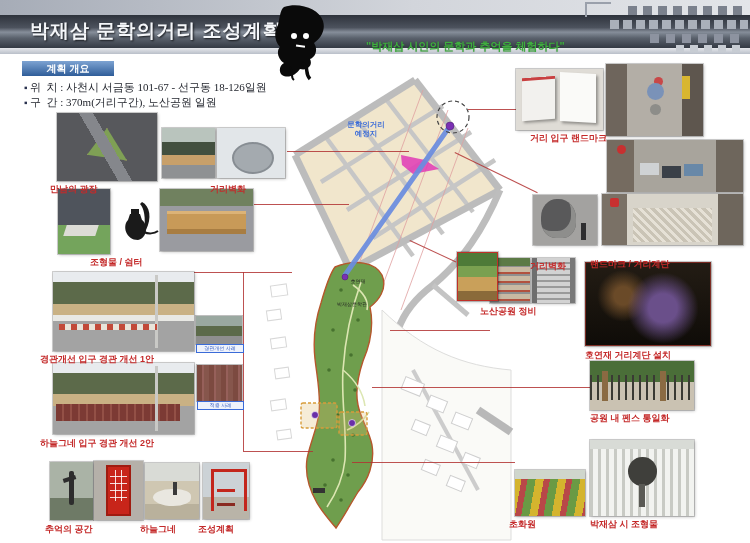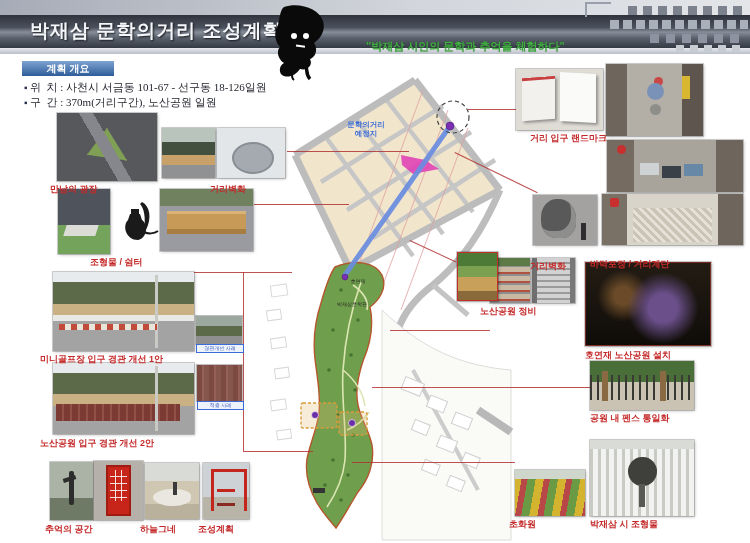--- a/index.html
+++ b/index.html
@@ -328,27 +328,27 @@
   <div class="ph p-q"></div>
   <div class="ph p-r"></div>
   <div class="ph p-s"></div>
   <div class="ph p-t"></div>
   <div class="ph p-u"></div>
   <div class="ph p-v"></div>
 
   <div class="lbl l-1">만남의 광장</div>
   <div class="lbl l-2">거리벽화</div>
   <div class="lbl l-3">조형물 / 쉼터</div>
-  <div class="lbl l-4">미니골프장 입구 경관 개선 1안</div>
-  <div class="lbl l-5">노산공원 입구 경관 개선 2안</div>
+  <div class="lbl l-4">경관개선 입구 경관 개선 1안</div>
+  <div class="lbl l-5">하늘그네 입구 경관 개선 2안</div>
   <div class="lbl l-6">추억의 공간</div>
   <div class="lbl l-7">하늘그네</div>
   <div class="lbl l-8">조성계획</div>
   <div class="lbl l-9">거리 입구 랜드마크</div>
   <div class="lbl l-10">거리벽화</div>
-  <div class="lbl l-11">바닥포장 / 거리계단</div>
+  <div class="lbl l-11">랜드마크 / 거리계단</div>
   <div class="lbl l-12">노산공원 정비</div>
-  <div class="lbl l-13">호연재 노산공원 설치</div>
+  <div class="lbl l-13">호연재 거리계단 설치</div>
   <div class="lbl l-14">공원 내 펜스 통일화</div>
   <div class="lbl l-15">초화원</div>
   <div class="lbl l-16">박재삼 시 조형물</div>
 
 </div>
 
 </body></html>

